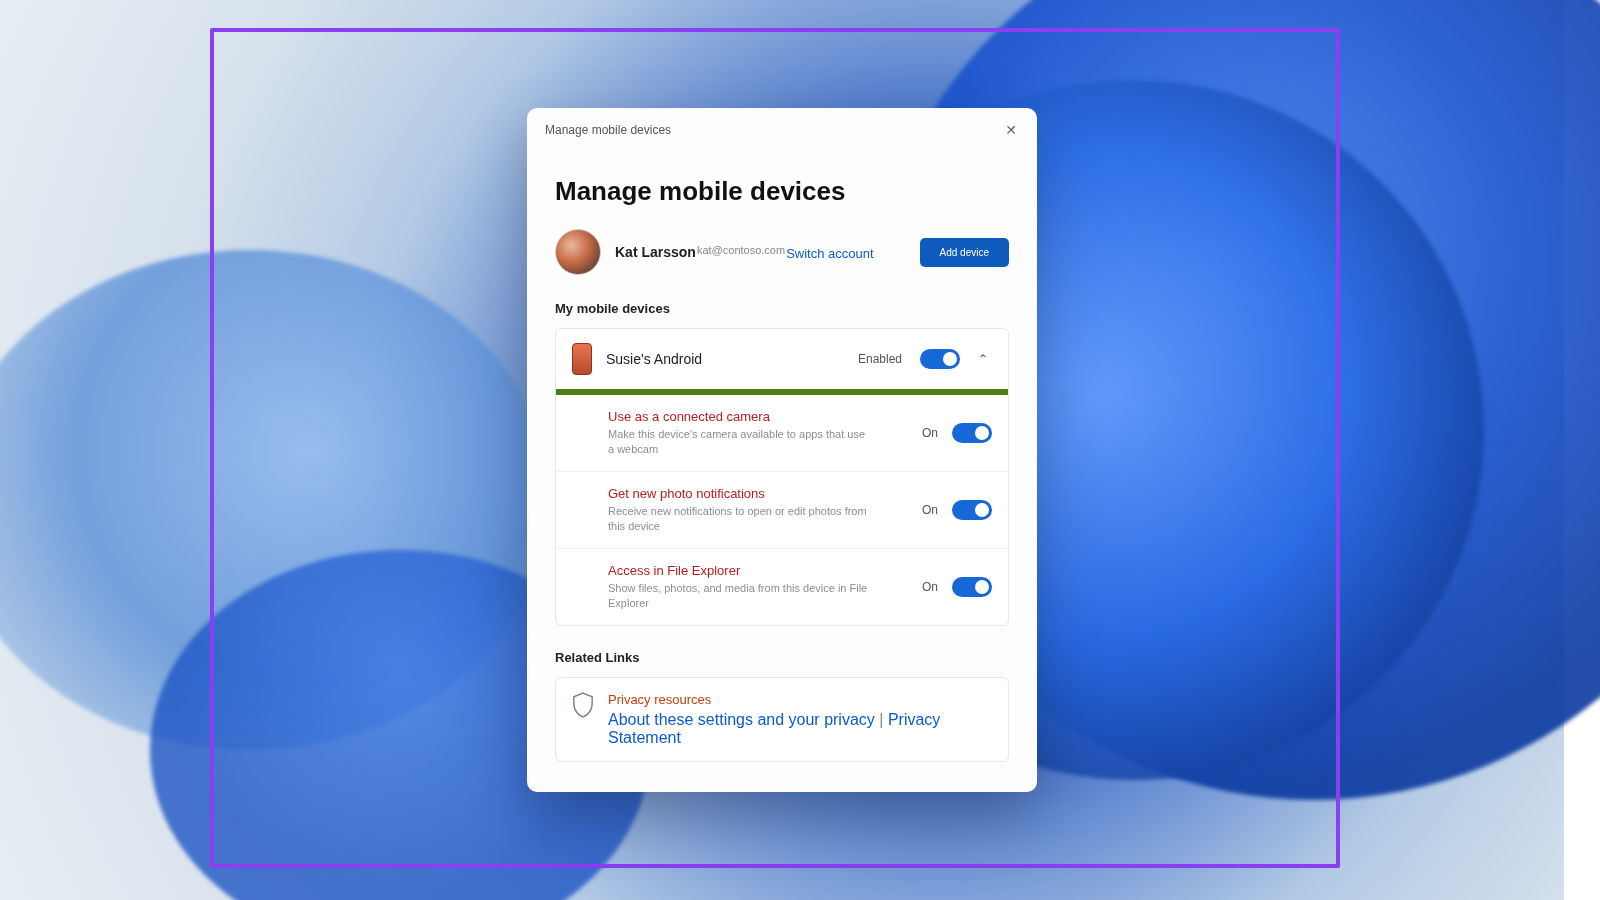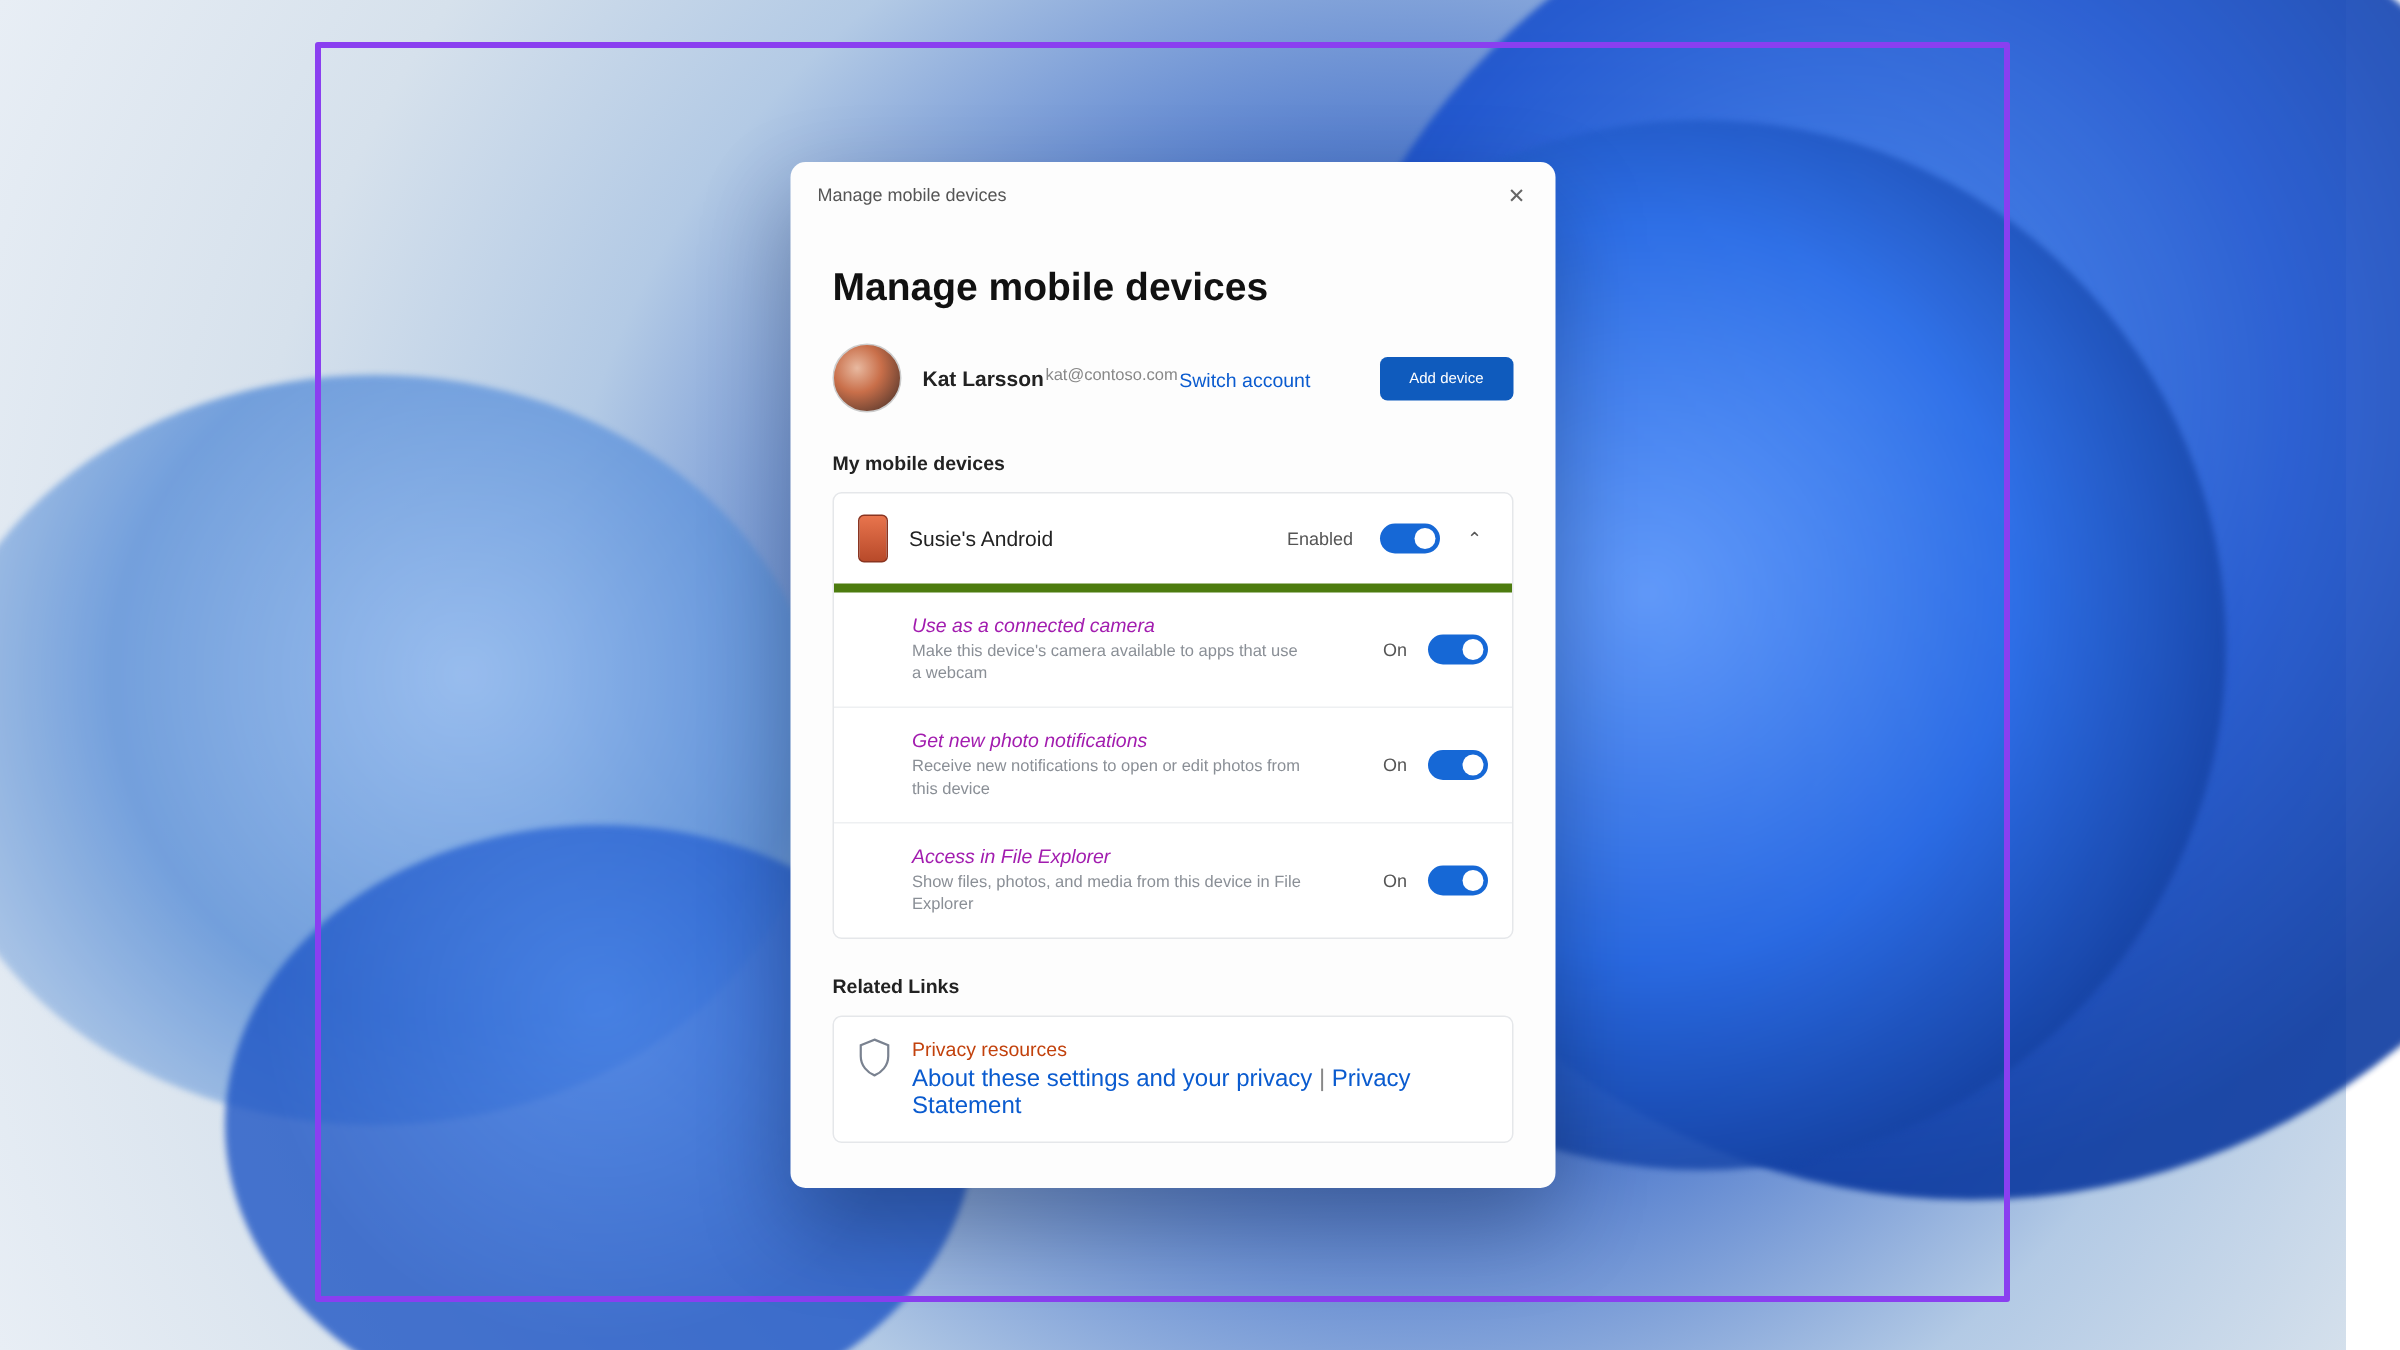--- a/index.html
+++ b/index.html
@@ -59,21 +59,21 @@
   .phone-ic { width:20px; height:32px; border-radius:4px;
     background: linear-gradient(180deg,#e8744d,#b84a2a); border:1px solid #8a3420; flex:none; }
   .dev-name { flex:1; font-size:14px; color:#222; }
   .enabled-lbl { font-size:12px; color:#555; margin-right:4px; }
   .chev { width:18px; text-align:center; color:#555; font-size:12px; cursor:pointer; }
 
   .opt { display:flex; align-items:center; gap:14px; padding: 14px 16px 14px 52px;
     border-bottom:1px solid #eef0f2; }
   .opt:last-child { border-bottom:none; }
   .opt-text { flex:1; }
-  .opt-title { font-size:13px; color:#a21caf; margin-bottom:3px;font-style:italic; }
+  .opt-title { font-size:13px; color:#b91c1c; margin-bottom:3px; }
   .opt-desc { font-size:11px; color:#8a8f96; line-height:1.35; max-width: 260px; }
   .state-lbl { font-size:12px; color:#555; }
 
   .toggle { width:40px; height:20px; border-radius:10px; background:#1668d6;
     position:relative; cursor:pointer; flex:none; }
   .toggle::after { content:""; position:absolute; right:3px; top:3px; width:14px; height:14px;
     border-radius:50%; background:#fff; }
 
   .related { margin-top: 24px; }
   .priv-card { display:flex; align-items:flex-start; gap:14px; padding:14px 16px; }

